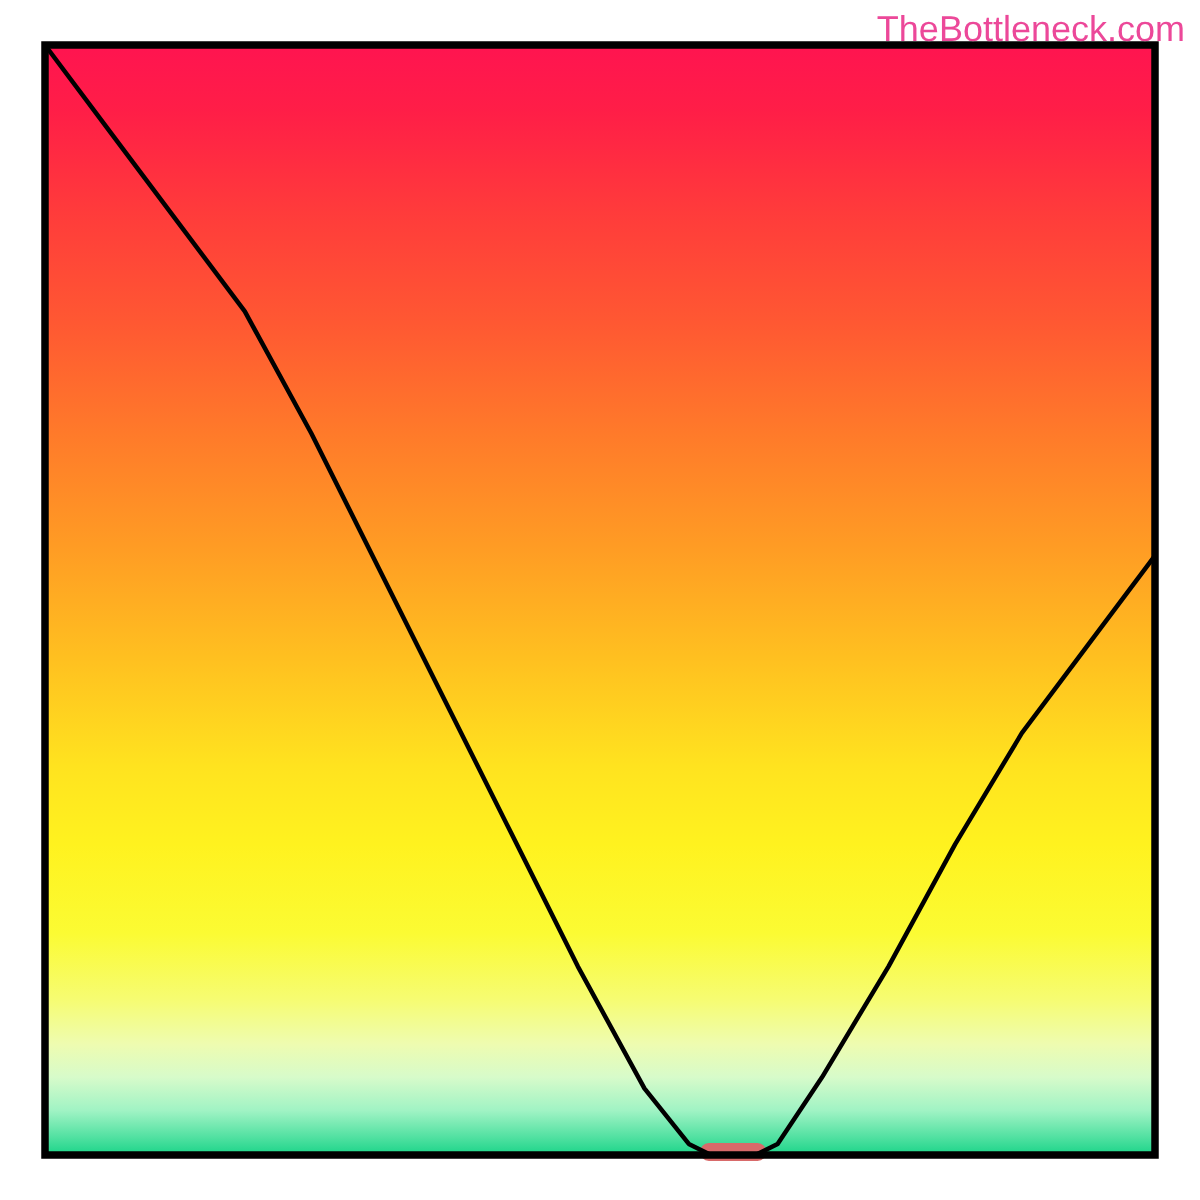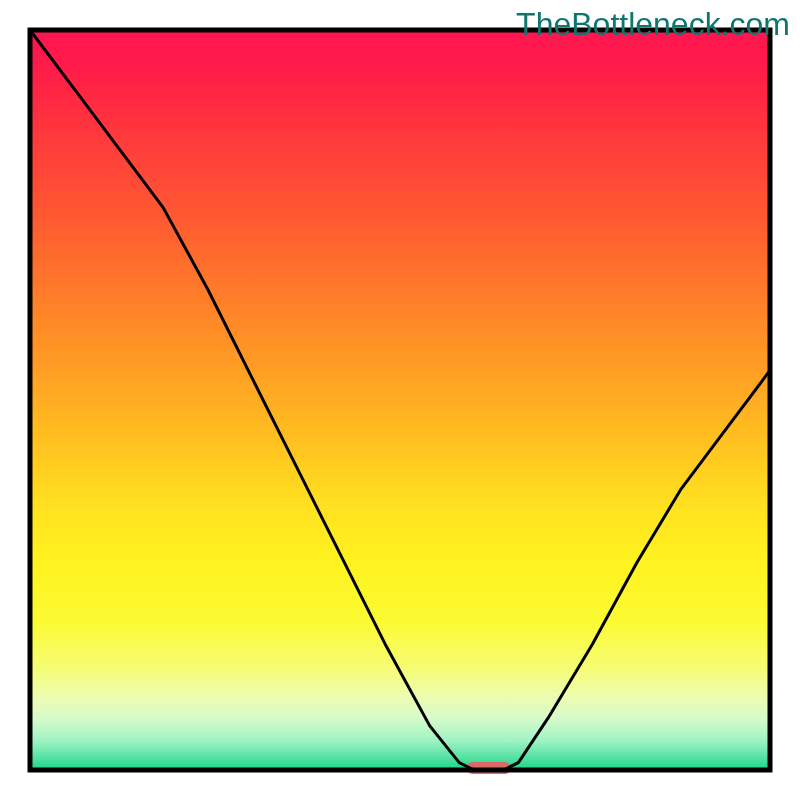--- a/index.html
+++ b/index.html
@@ -7,22 +7,22 @@
   .chart-container {
     position: relative;
     width: 800px;
     height: 800px;
   }
   .watermark {
     position: absolute;
     top: 6px;
     right: 10px;
     font-family: Arial, sans-serif;
-    font-size: 32px;
-    color: #0f766e;
+    font-size: 24px;
+    color: #ec4899;
     z-index: 10;
     font-weight: 500;
   }
   svg { display: block; }
 </style>
 </head>
 <body>
 
 <div class="chart-container">
   <div class="watermark">TheBottleneck.com</div>

